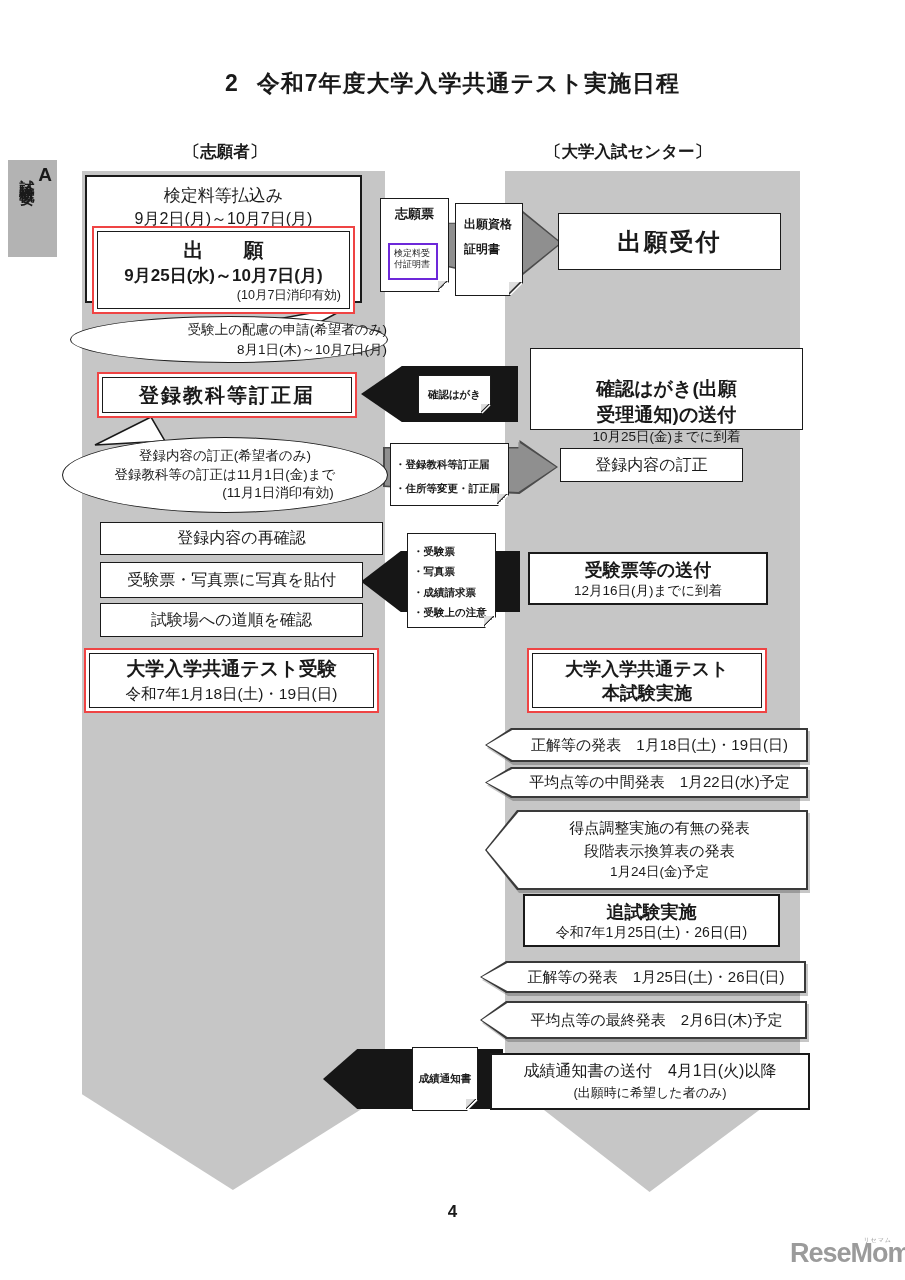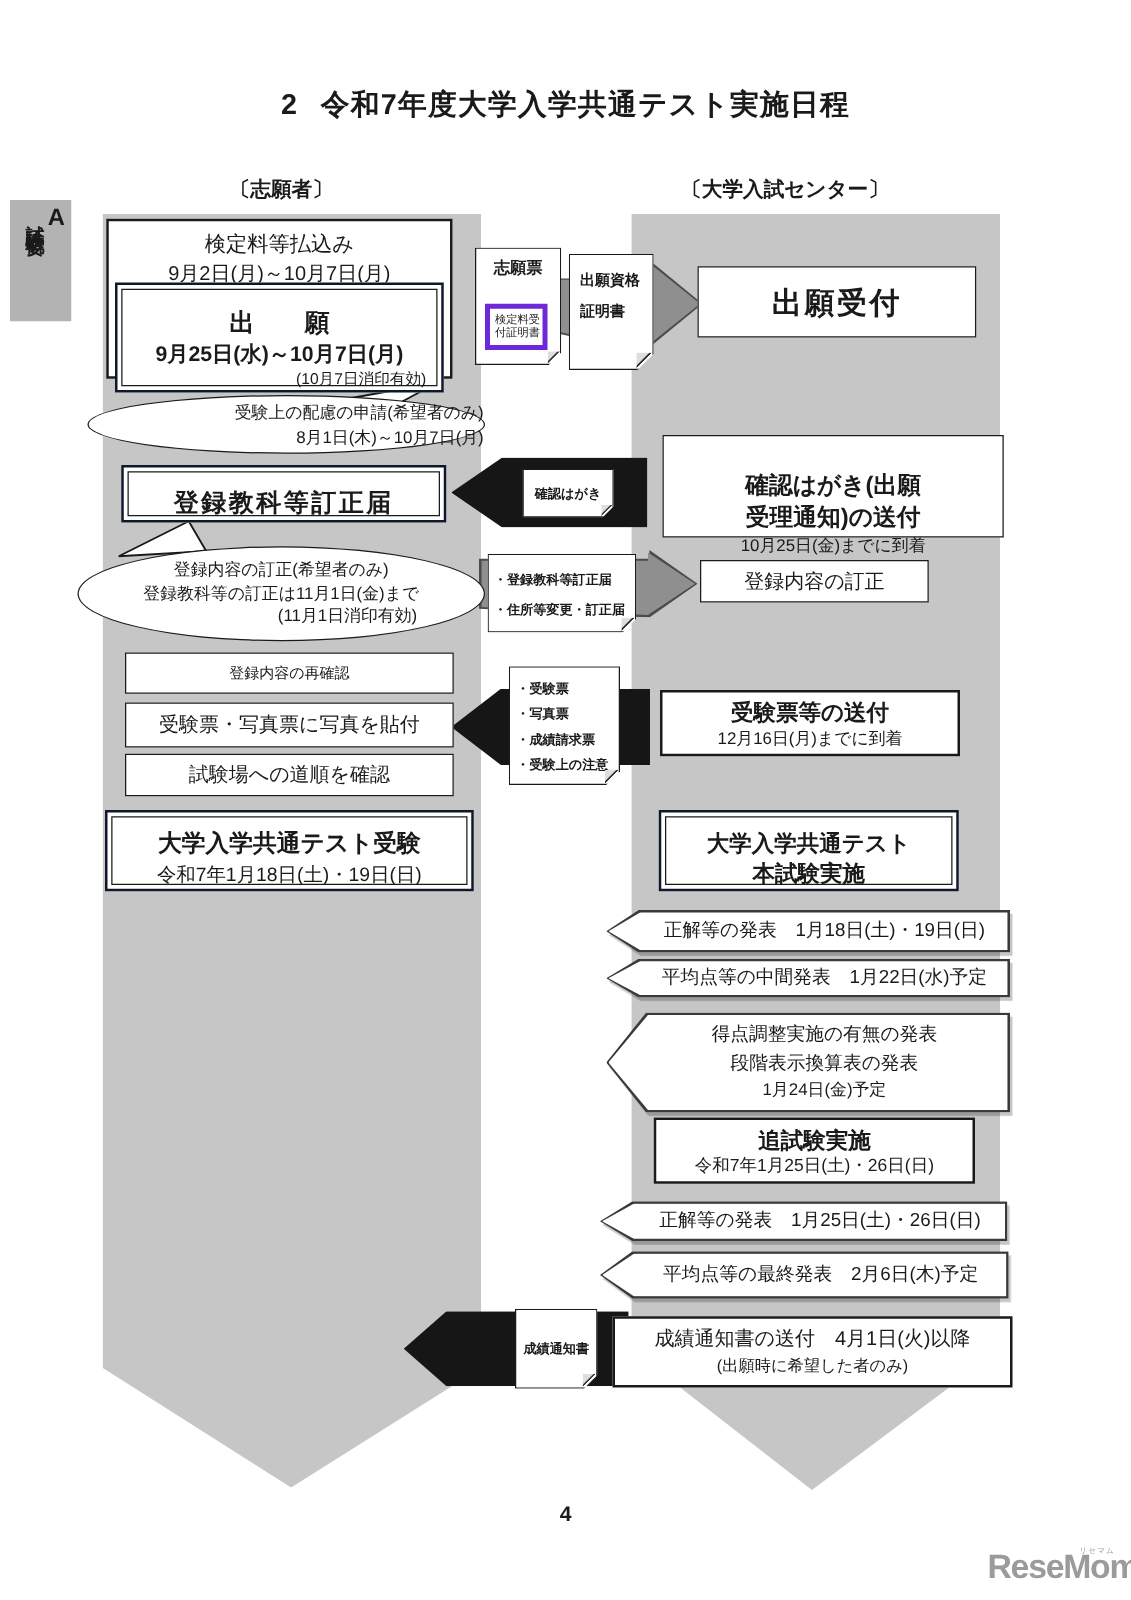--- a/index.html
+++ b/index.html
@@ -18,21 +18,21 @@
   .tab-badge{position:absolute;right:5px;top:4px;font-size:19px;font-weight:bold;}
 
   .gray-col{background:#c6c6c6;}
   .left-col{left:82px;top:171px;width:303px;height:1019px;
             clip-path:polygon(0 0,100% 0,100% 90.6%,49.8% 100%,0 90.6%);}
   .right-col{left:505px;top:171px;width:295px;height:1021px;
              clip-path:polygon(0 0,100% 0,100% 89%,49% 100%,0 89%);}
 
   .box{background:#fff;border:1.5px solid #1a1a1a;display:flex;flex-direction:column;
        align-items:center;justify-content:center;text-align:center;box-sizing:border-box;}
-  .db{border:2px solid #0f172a;outline:1.5px solid #1a1a1a;outline-offset:-6px;justify-content:flex-end;}
+  .db{border:2px solid #ef4444;outline:1.5px solid #1a1a1a;outline-offset:-6px;}
   .b2{border-width:2px;}
 
   .ellipse{background:#fff;border:1.5px solid #1a1a1a;border-radius:50%;display:flex;flex-direction:column;
            align-items:center;justify-content:center;text-align:center;box-sizing:border-box;font-size:13.5px;line-height:1.45;}
 
   
   .arrow-left{background:#161616;clip-path:polygon(0 50%,var(--hd,25%) 0,100% 0,100% 100%,var(--hd,25%) 100%);}
 
   
   .garrow .g-out{position:absolute;inset:0;background:#4c4c4c;
@@ -111,21 +111,21 @@
   <div class="abs box db" style="left:92px;top:226px;width:263px;height:88px;">
     <div style="font-size:20px;font-weight:bold;">出　　願</div>
     <div style="font-size:17px;font-weight:bold;">9月25日(水)～10月7日(月)</div>
     <div style="font-size:12.5px;align-self:flex-end;margin-right:12px;">(10月7日消印有効)</div>
   </div>
 
   <div class="abs box db" style="left:97px;top:372px;width:260px;height:46px;font-size:20px;font-weight:bold;letter-spacing:2px;">
     <div>登録教科等訂正届</div>
   </div>
 
-  <div class="abs box" style="left:100px;top:522px;width:263px;height:33px;font-size:12px;">
+  <div class="abs box" style="left:100px;top:522px;width:283px;height:33px;font-size:16px;">
     <div>登録内容の再確認</div>
   </div>
   <div class="abs box" style="left:100px;top:562px;width:263px;height:36px;font-size:16px;">
     <div>受験票・写真票に写真を貼付</div>
   </div>
   <div class="abs box" style="left:100px;top:603px;width:263px;height:34px;font-size:16px;">
     <div>試験場への道順を確認</div>
   </div>
 
   <div class="abs box db" style="left:84px;top:648px;width:295px;height:65px;">
@@ -204,21 +204,21 @@
   </div>
 
   <div class="abs box b2" style="left:490px;top:1053px;width:320px;height:57px;">
     <div style="font-size:16px;">成績通知書の送付　4月1日(火)以降</div>
     <div style="font-size:13px;margin-top:2px;">(出願時に希望した者のみ)</div>
   </div>
 
   <div class="paper" style="left:380px;top:198px;width:69px;height:94px;--fs:10px;">
     <div class="paper-body">
       <div style="text-align:center;font-size:13px;font-weight:bold;margin-top:6px;">志願票</div>
-      <div style="position:absolute;left:7px;top:44px;width:50px;height:37px;border:4px solid #6d28d9;box-sizing:border-box;font-size:9px;line-height:1.25;padding:3px 2px 0 4px;word-break:break-all;">検定料受付証明書</div>
+      <div style="position:absolute;left:7px;top:44px;width:50px;height:37px;border:2px solid #6d28d9;box-sizing:border-box;font-size:9px;line-height:1.25;padding:3px 2px 0 4px;word-break:break-all;">検定料受付証明書</div>
     </div>
     <div class="paper-fold"></div>
   </div>
 
   <div class="paper" style="left:455px;top:203px;width:68px;height:93px;--fs:13px;">
     <div class="paper-body">
       <div style="font-size:12px;font-weight:bold;text-align:left;padding:8px 0 0 8px;line-height:2.1;">
         <div>出願資格</div>
         <div>証明書</div>
       </div>

